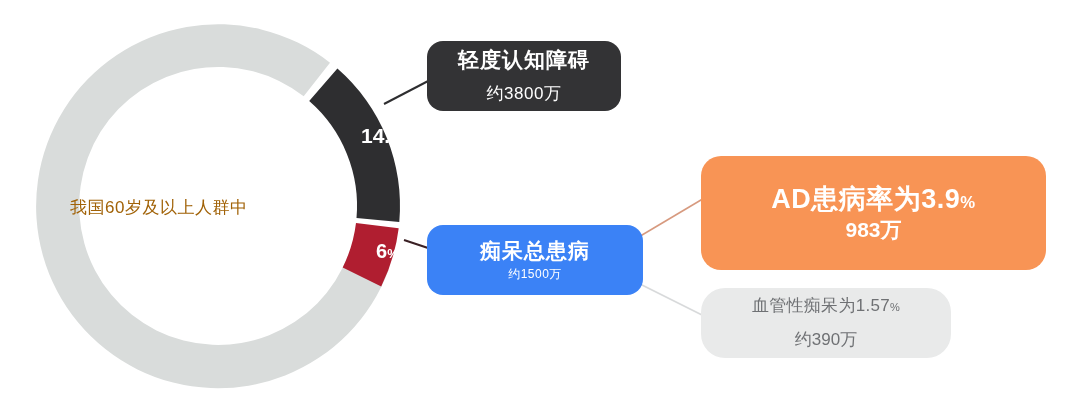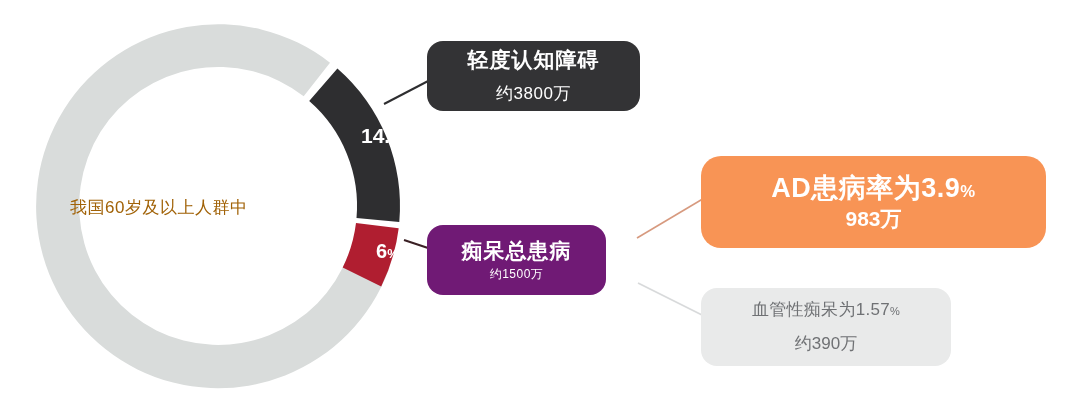--- a/index.html
+++ b/index.html
@@ -78,53 +78,53 @@
     justify-content: center;
     text-align: center;
     line-height: 1.18;
   }
   .callout .t1 { font-weight: bold; }
   .callout .t2 { font-weight: normal; }
   .pct-small { font-size: 0.62em; font-weight: bold; }
 
   #box-mci {
     left: 427px; top: 41px;
-    width: 213px; height: 70px;
+    width: 194px; height: 70px;
     background: #333335;
     border-radius: 16px;
     color: #ffffff;
   }
   #box-mci .t1 { font-size: 21px; letter-spacing: 1px; }
   #box-mci .t2 { font-size: 17px; margin-top: 12px; letter-spacing: 0.5px; }
 
   #box-dem {
     left: 427px; top: 225px;
-    width: 179px; height: 70px;
-    background: #701a75;
+    width: 216px; height: 70px;
+    background: #3b82f6;
     border-radius: 16px;
     color: #ffffff;
   }
   #box-dem .t1 { font-size: 21px; letter-spacing: 1px; }
   #box-dem .t2 { font-size: 12px; margin-top: 3px; letter-spacing: 0.5px; }
 
   #box-ad {
     left: 701px; top: 156px;
-    width: 345px; height: 92px;
+    width: 345px; height: 114px;
     background: #f89455;
     border-radius: 20px;
     color: #ffffff;
   }
   #box-ad .t1 { font-size: 27px; letter-spacing: 0.5px; }
   #box-ad .t2 { font-size: 21px; font-weight: bold; margin-top: 2px; }
 
   #box-vad {
     left: 701px; top: 288px;
-    width: 250px; height: 78px;
+    width: 250px; height: 70px;
     background: #e9eaea;
-    border-radius: 16px;
+    border-radius: 24px;
     color: #6f7174;
   }
   #box-vad .t1 { font-size: 17px; font-weight: normal; letter-spacing: 0.3px; }
   #box-vad .t2 { font-size: 17px; margin-top: 14px; }
   #box-vad .pct-small { font-weight: normal; font-size: 0.65em; }
 </style>
 </head>
 <body>
 
 <div id="stage">

